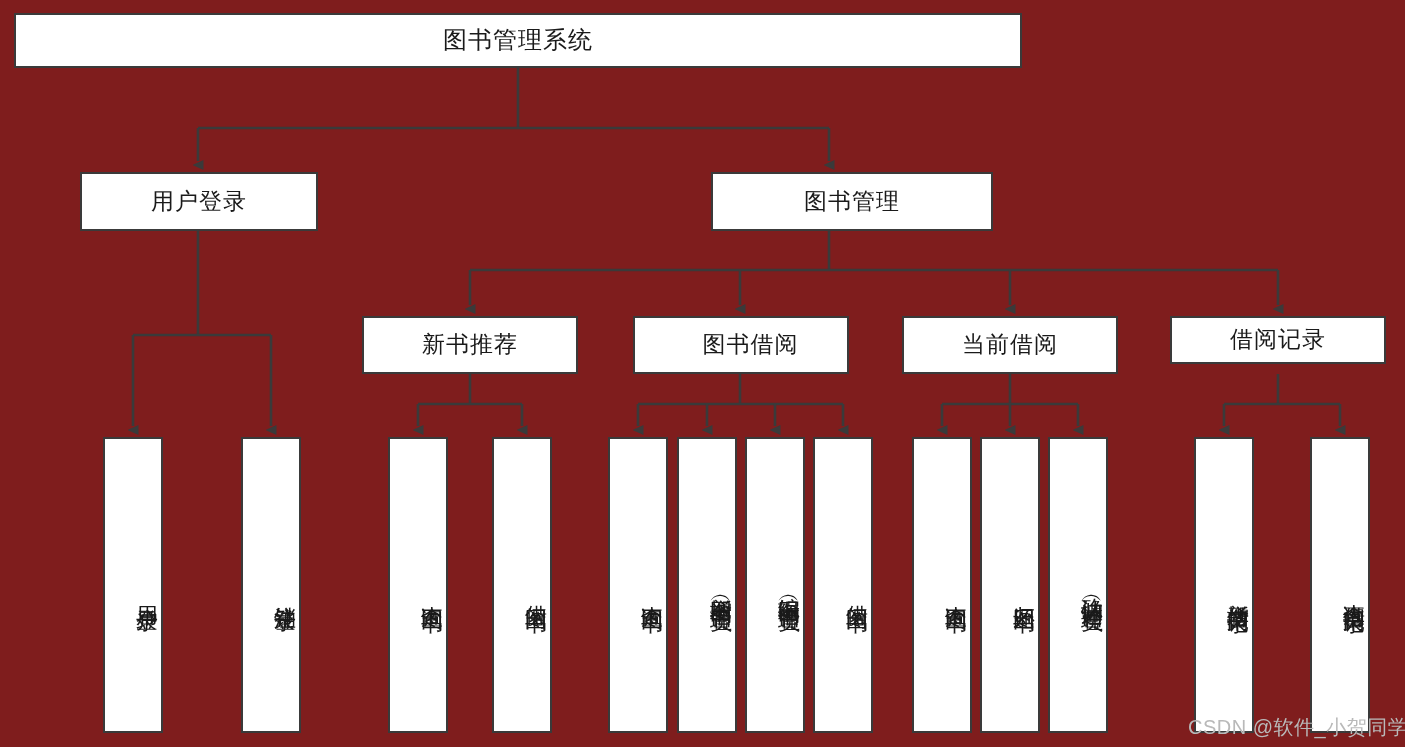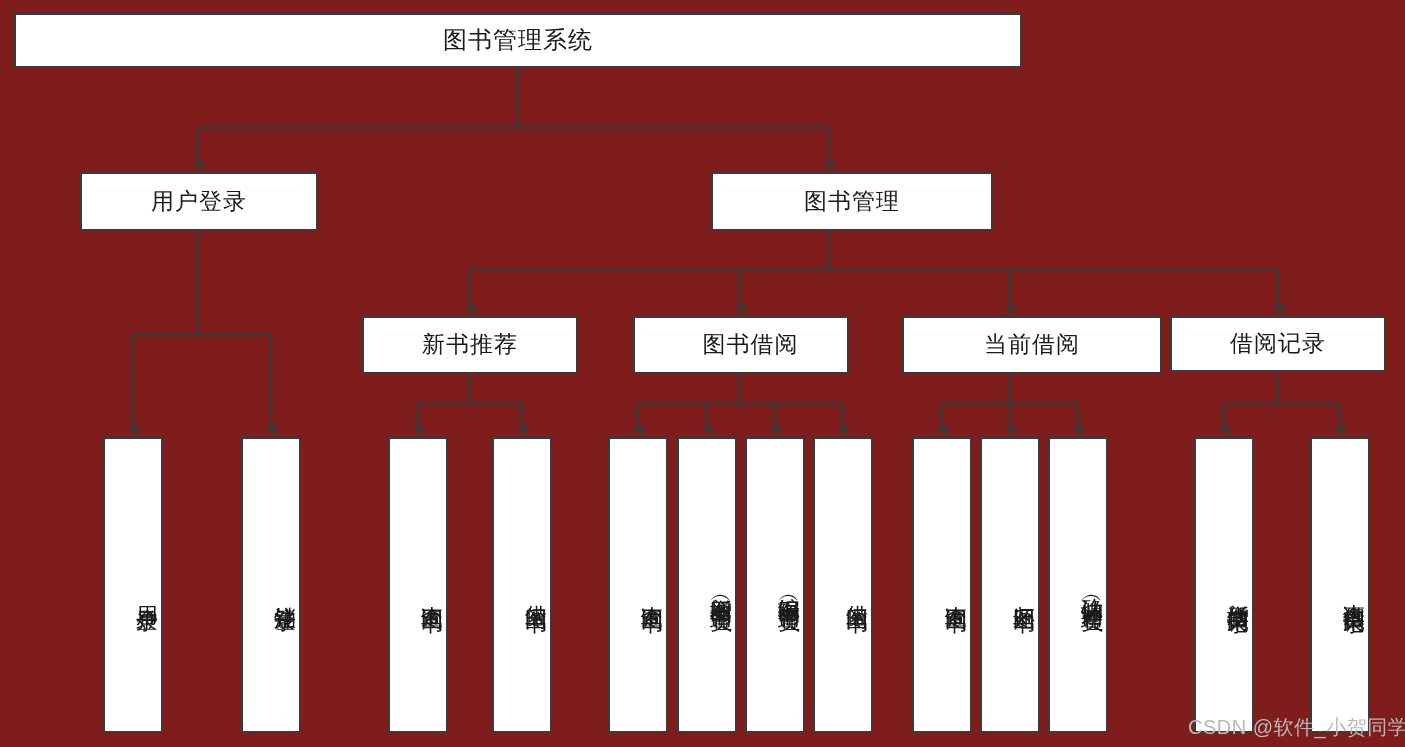--- a/index.html
+++ b/index.html
@@ -132,24 +132,24 @@
   <div class="node horiz" style="left:711px; top:172px; width:282px; height:59px;">
     <span>图书管理</span>
   </div>
 
   <div class="node horiz" style="left:362px; top:316px; width:216px; height:58px;">
     <span>新书推荐</span>
   </div>
   <div class="node horiz" style="left:633px; top:316px; width:216px; height:58px;padding-left:19px;">
     <span>图书借阅</span>
   </div>
-  <div class="node horiz" style="left:902px; top:316px; width:260px; height:58px;">
+  <div class="node horiz" style="left:902px; top:316px; width:216px; height:58px;">
     <span>当前借阅</span>
   </div>
-  <div class="node horiz" style="left:1170px; top:316px; width:216px; height:56px;">
+  <div class="node horiz" style="left:1170px; top:316px; width:216px; height:48px;">
     <span>借阅记录</span>
   </div>
 
   <div class="node vert" style="left:103px; top:437px; width:60px; height:296px;">
     <span>用户登录</span>
   </div>
   <div class="node vert" style="left:241px; top:437px; width:60px; height:296px;">
     <span>注销登录</span>
   </div>
 

